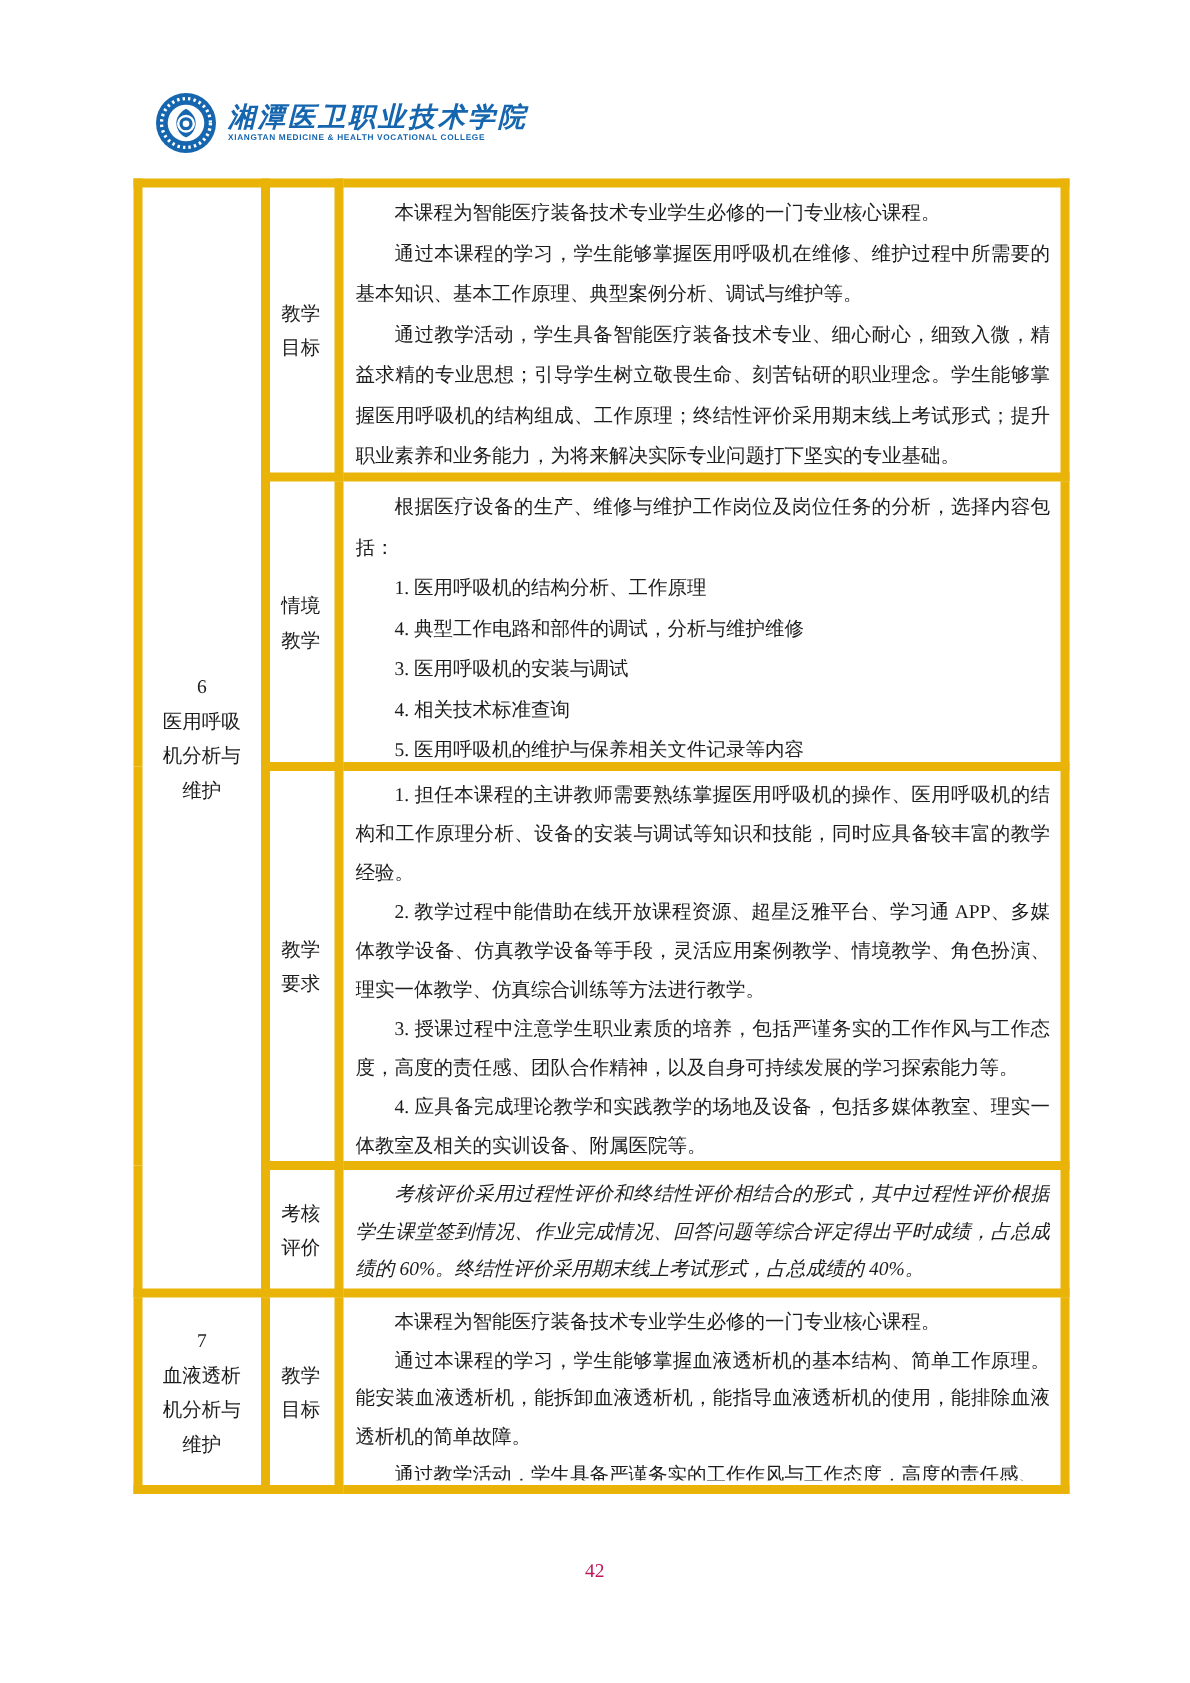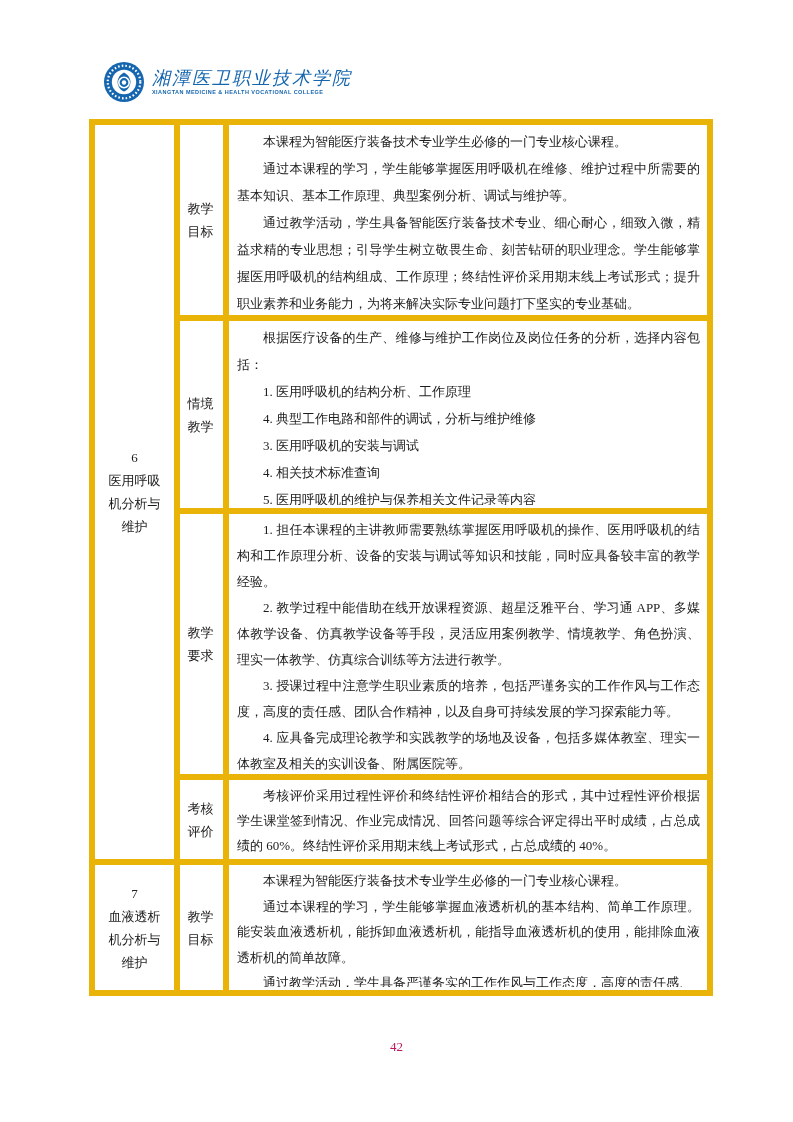--- a/index.html
+++ b/index.html
@@ -21,21 +21,21 @@
     top: 61px;
     display: flex;
     align-items: center;
     gap: 7px;
   }
   .emblem { width: 42px; height: 42px; display: block; }
   .logo-text { display: flex; flex-direction: column; justify-content: center; }
   .logo-zh {
     color: #1666af;
     font-size: 18px;
-    font-weight: normal;
+    font-weight: bold;
     font-style: italic;
     letter-spacing: 2px;
     line-height: 20px;
     white-space: nowrap;
   }
   .logo-en {
     color: #1666af;
     font-family: "Liberation Sans", "DejaVu Sans", sans-serif;
     font-size: 5.5px;
     font-weight: bold;
@@ -65,21 +65,21 @@
   td.content-cell { padding: 3px 7px 3px 8px; }
   .cellbox { overflow: hidden; }
   .cellbox p {
     text-indent: 2em;
     text-align: justify;
     margin: 0;
   }
   .box-r1 { height: 184px; line-height: 27px; }
   .box-r2 { height: 181px; line-height: 27px; }
   .box-r3 { height: 254px; line-height: 26px; }
-  .box-r4 { height: 73px;  line-height: 25px; }
+  .box-r4 { height: 73px;  line-height: 25px; font-style: italic; }
   .box-r5 { height: 119px; line-height: 25.5px; }
   .box-r2 p.li { text-align: left; }
 
   
   .page-number {
     position: absolute;
     left: 0;
     top: 1039px;
     width: 100%;
     text-align: center;

